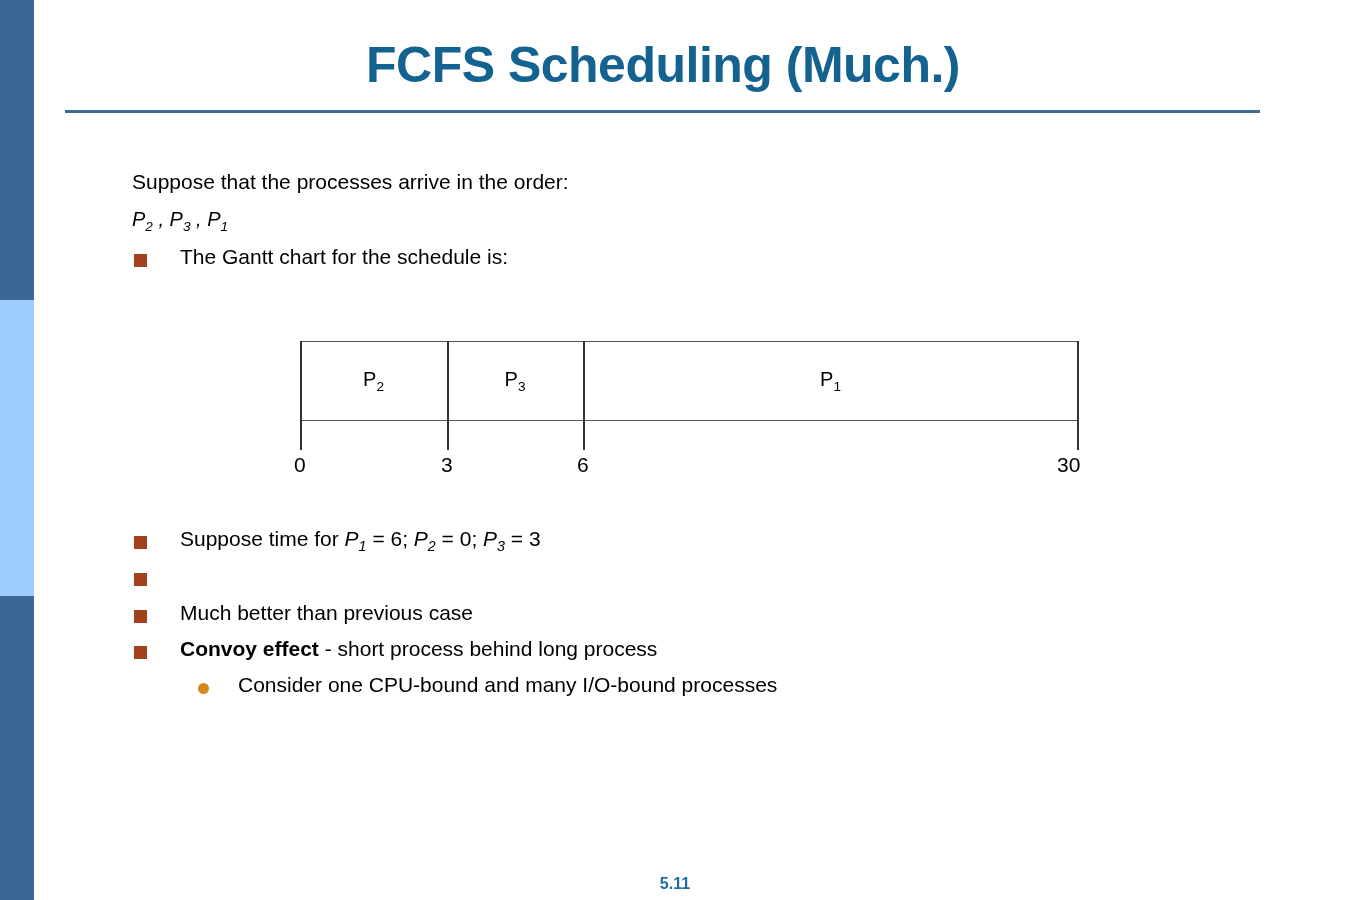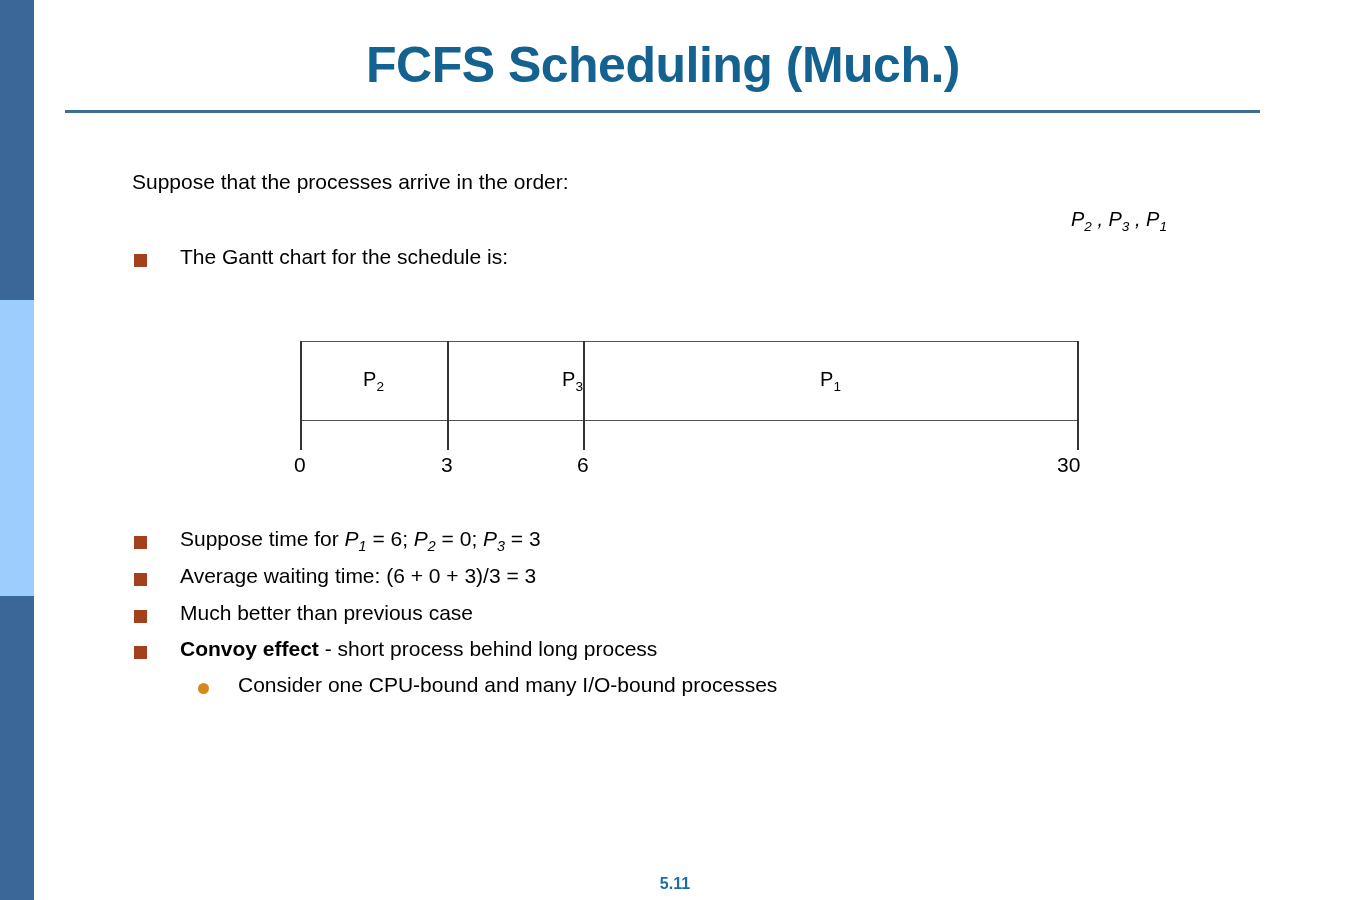--- a/index.html
+++ b/index.html
@@ -60,21 +60,21 @@
     top: 170px;
     font-size: 21px;
     color: #000000;
     white-space: nowrap;
   }
   .order-line {
     position: absolute;
     left: 132px;
     top: 208px;
     width: 1035px;
-    text-align: right;
+    text-align: left;
     font-size: 20px;
     font-style: italic;
     color: #000000;
     white-space: nowrap;
   }
   .order-line sub { font-size: 0.68em; font-style: italic; }
 
   
   .bullet {
     position: absolute;
@@ -204,42 +204,41 @@
     <span class="marker"></span>
     <span class="btext">The Gantt chart for the schedule is:</span>
   </div>
 
   <div class="gantt">
     <div class="gantt-box"></div>
     <div class="gantt-div" style="left:147px;"></div>
     <div class="gantt-div" style="left:283px;"></div>
 
     <div class="gantt-label" style="left:0px; width:147px;"><span>P</span><sub>2</sub></div>
-    <div class="gantt-label" style="left:147px; width:136px;text-align:right;"><span>P</span><sub>3</sub></div>
+    <div class="gantt-label" style="left:147px; width:136px;"><span>P</span><sub>3</sub></div>
     <div class="gantt-label" style="left:283px; width:495px;"><span>P</span><sub>1</sub></div>
 
     <div class="tick" style="left:0px;"></div>
     <div class="tick" style="left:147px;"></div>
     <div class="tick" style="left:283px;"></div>
     <div class="tick" style="left:777px;"></div>
 
     <div class="tick-label" style="left:-6px;">0</div>
     <div class="tick-label" style="left:141px;">3</div>
     <div class="tick-label" style="left:277px;">6</div>
     <div class="tick-label" style="left:757px;">30</div>
   </div>
 
   <div class="bullet" style="top:527px;">
     <span class="marker"></span>
     <span class="btext"><span>Suppose time for  </span><span class="ital"><span>P</span><sub>1</sub></span><span> = 6; </span><span class="ital"><span>P</span><sub>2</sub></span><span> = 0; </span><span class="ital"><span>P</span><sub>3</sub></span><span> = 3</span></span>
   </div>
 
   <div class="bullet" style="top:564px;">
     <span class="marker"></span>
-    <span class="btext">Average waiting time:   (6 + 0 + 3)/3 = 3</span>
   </div>
 
   <div class="bullet" style="top:601px;">
     <span class="marker"></span>
     <span class="btext">Much better than previous case</span>
   </div>
 
   <div class="bullet" style="top:637px;">
     <span class="marker"></span>
     <span class="btext"><span class="bold">Convoy effect</span><span> - short process behind long process</span></span>

